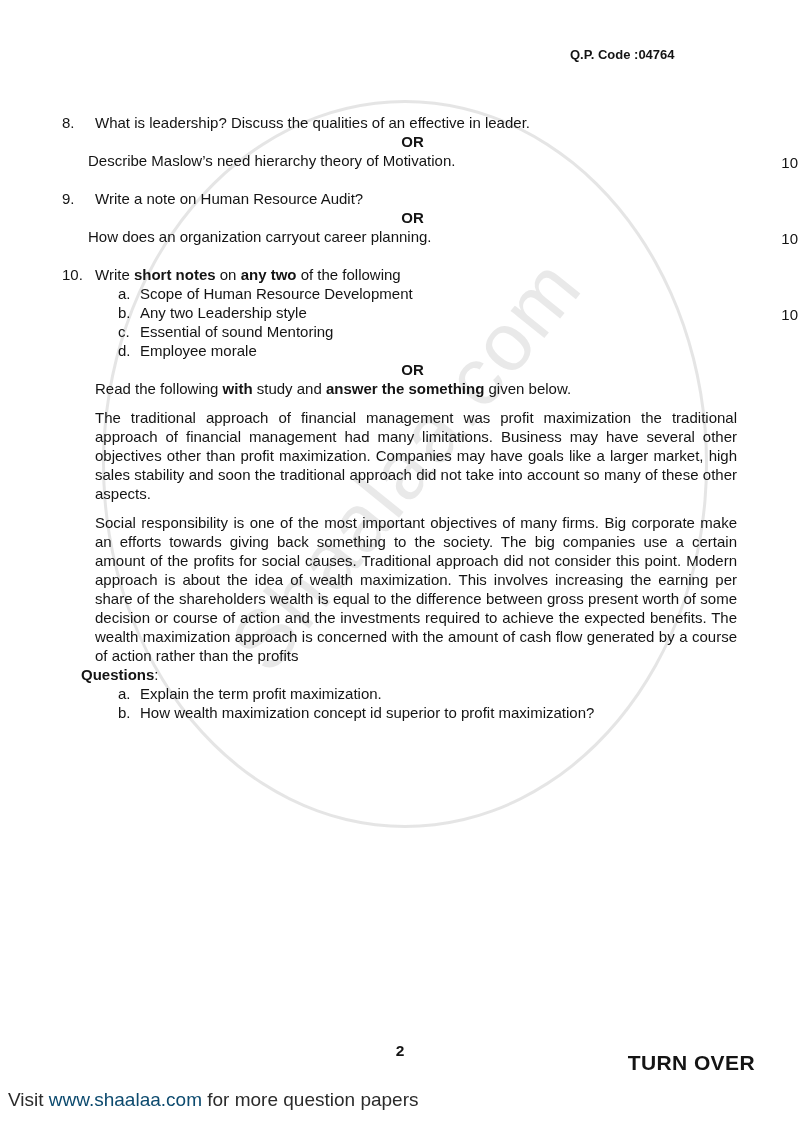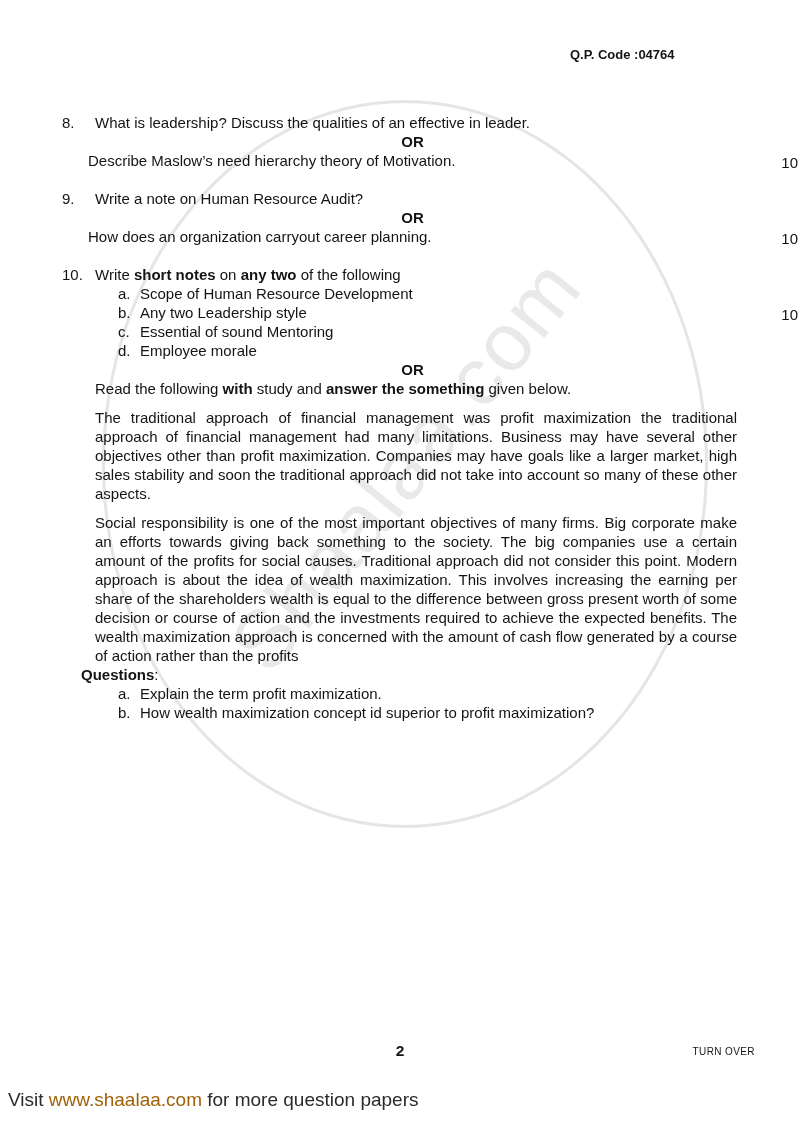--- a/index.html
+++ b/index.html
@@ -94,36 +94,36 @@
     position: absolute;
     left: 0;
     width: 100%;
     text-align: center;
     font-weight: 700;
     font-size: 15.5px;
   }
   .turn-over {
     position: absolute;
     right: 45px;
-    top: 1px;
-    font-weight: 400;
-    font-size: 10px;
+    top: 12px;
+    font-weight: 700;
+    font-size: 21px;
     letter-spacing: 0.4px;
   }
   .bottom-note {
     position: absolute;
     z-index: 2;
     left: 8px;
     top: 1088px;
     font-size: 19px;
     line-height: 24px;
     color: #2b2b2b;
   }
   .bottom-note .link {
-    color: #a16207;
+    color: #0c4a6e;
     text-decoration: none;
     cursor: pointer;
   }
 </style>
 </head>
 <body>
 
 <div class="page">
 
   <div class="watermark">

